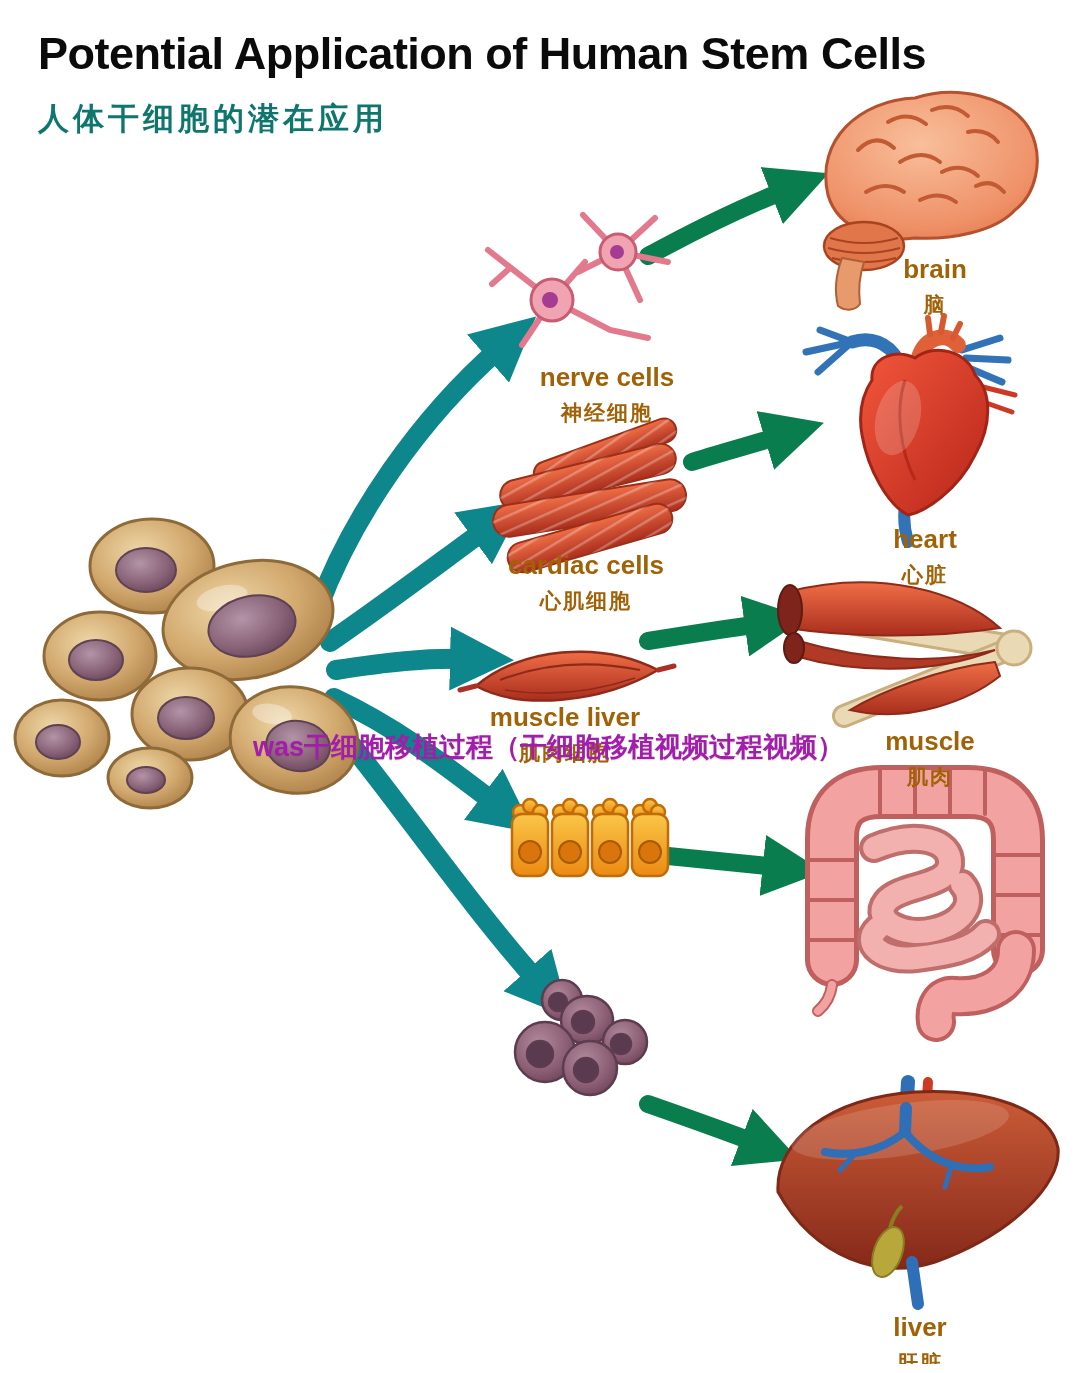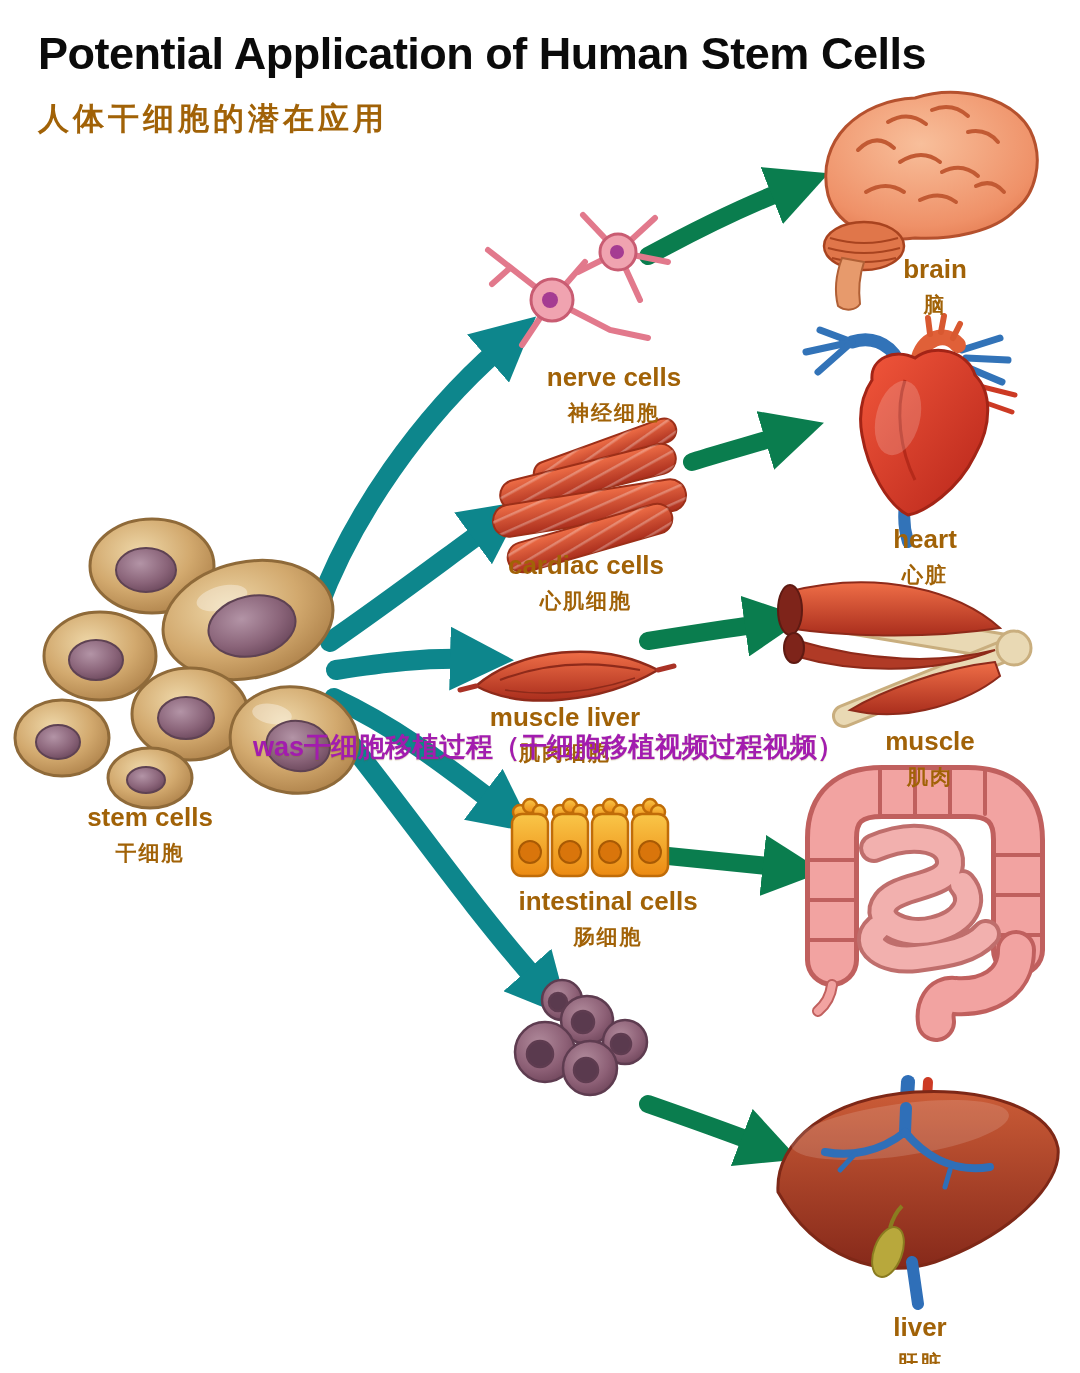--- a/index.html
+++ b/index.html
@@ -6,21 +6,21 @@
   html,body { background:#ffffff; }
   body { font-family:"Liberation Sans","DejaVu Sans",sans-serif; }
   .canvas { position:relative; width:1080px; height:1364px; background:#ffffff; overflow:hidden; }
   .art { position:absolute; left:0; top:0; width:1080px; height:1373px; z-index:1; }
   .title {
     position:absolute; left:38px; top:28px; z-index:3;
     font-size:45px; font-weight:800; color:#0b0b0b; letter-spacing:-0.5px; white-space:nowrap;
   }
   .subtitle {
     position:absolute; left:38px; top:98px; z-index:3;
-    font-size:31px; font-weight:700; color:#a16207; white-space:nowrap; letter-spacing:4px;
+    font-size:31px; font-weight:700; color:#0f766e; white-space:nowrap; letter-spacing:4px;
   }
   .lbl { position:absolute; transform:translateX(-50%); text-align:center; color:#a16207; white-space:nowrap; z-index:3; }
   .lbl .en { font-size:26px; font-weight:700; }
   .lbl .zh { font-size:21px; font-weight:700; margin-top:6px; letter-spacing:2px; }
   .watermark {
     position:absolute; left:253px; top:729px; z-index:6;
     font-size:27px; font-weight:700; color:#a21caf; white-space:nowrap;
     text-shadow:0 1px 1px rgba(130,95,0,.25);
   }
 </style>
@@ -299,44 +299,36 @@
         <path d="M912,1262 L918,1304" stroke-width="12"></path>
       </g>
       <path d="M890,1228 q4,-14 12,-22" fill="none" stroke="#8a7c20" stroke-width="4"></path>
       <ellipse cx="888" cy="1252" rx="14" ry="26" fill="#b8a83c" stroke="#8a7c20" stroke-width="2" transform="rotate(20 888 1252)"></ellipse>
     </g>
   </svg>
 
   <h1 class="title">Potential Application of Human Stem Cells</h1>
   <h2 class="subtitle">人体干细胞的潜在应用</h2>
 
-  <div class="lbl" style="left:150px; top:802px;">
-    <div class="en">stem cells</div>
-    <div class="zh">干细胞</div>
-  </div>
-
-  <div class="lbl" style="left:607px; top:362px;margin-left:7px;">
+
+  <div class="lbl" style="left:607px; top:362px;">
     <div class="en">nerve cells</div>
     <div class="zh">神经细胞</div>
   </div>
 
   <div class="lbl" style="left:586px; top:550px;">
     <div class="en">cardiac cells</div>
     <div class="zh">心肌细胞</div>
   </div>
 
   <div class="lbl" style="left:565px; top:702px;">
     <div class="en">muscle liver</div>
     <div class="zh">肌肉细胞</div>
   </div>
 
-  <div class="lbl" style="left:608px; top:886px;">
-    <div class="en">intestinal cells</div>
-    <div class="zh">肠细胞</div>
-  </div>
 
 
   <div class="lbl" style="left:935px; top:254px;">
     <div class="en">brain</div>
     <div class="zh">脑</div>
   </div>
 
   <div class="lbl" style="left:925px; top:524px;">
     <div class="en">heart</div>
     <div class="zh">心脏</div>

